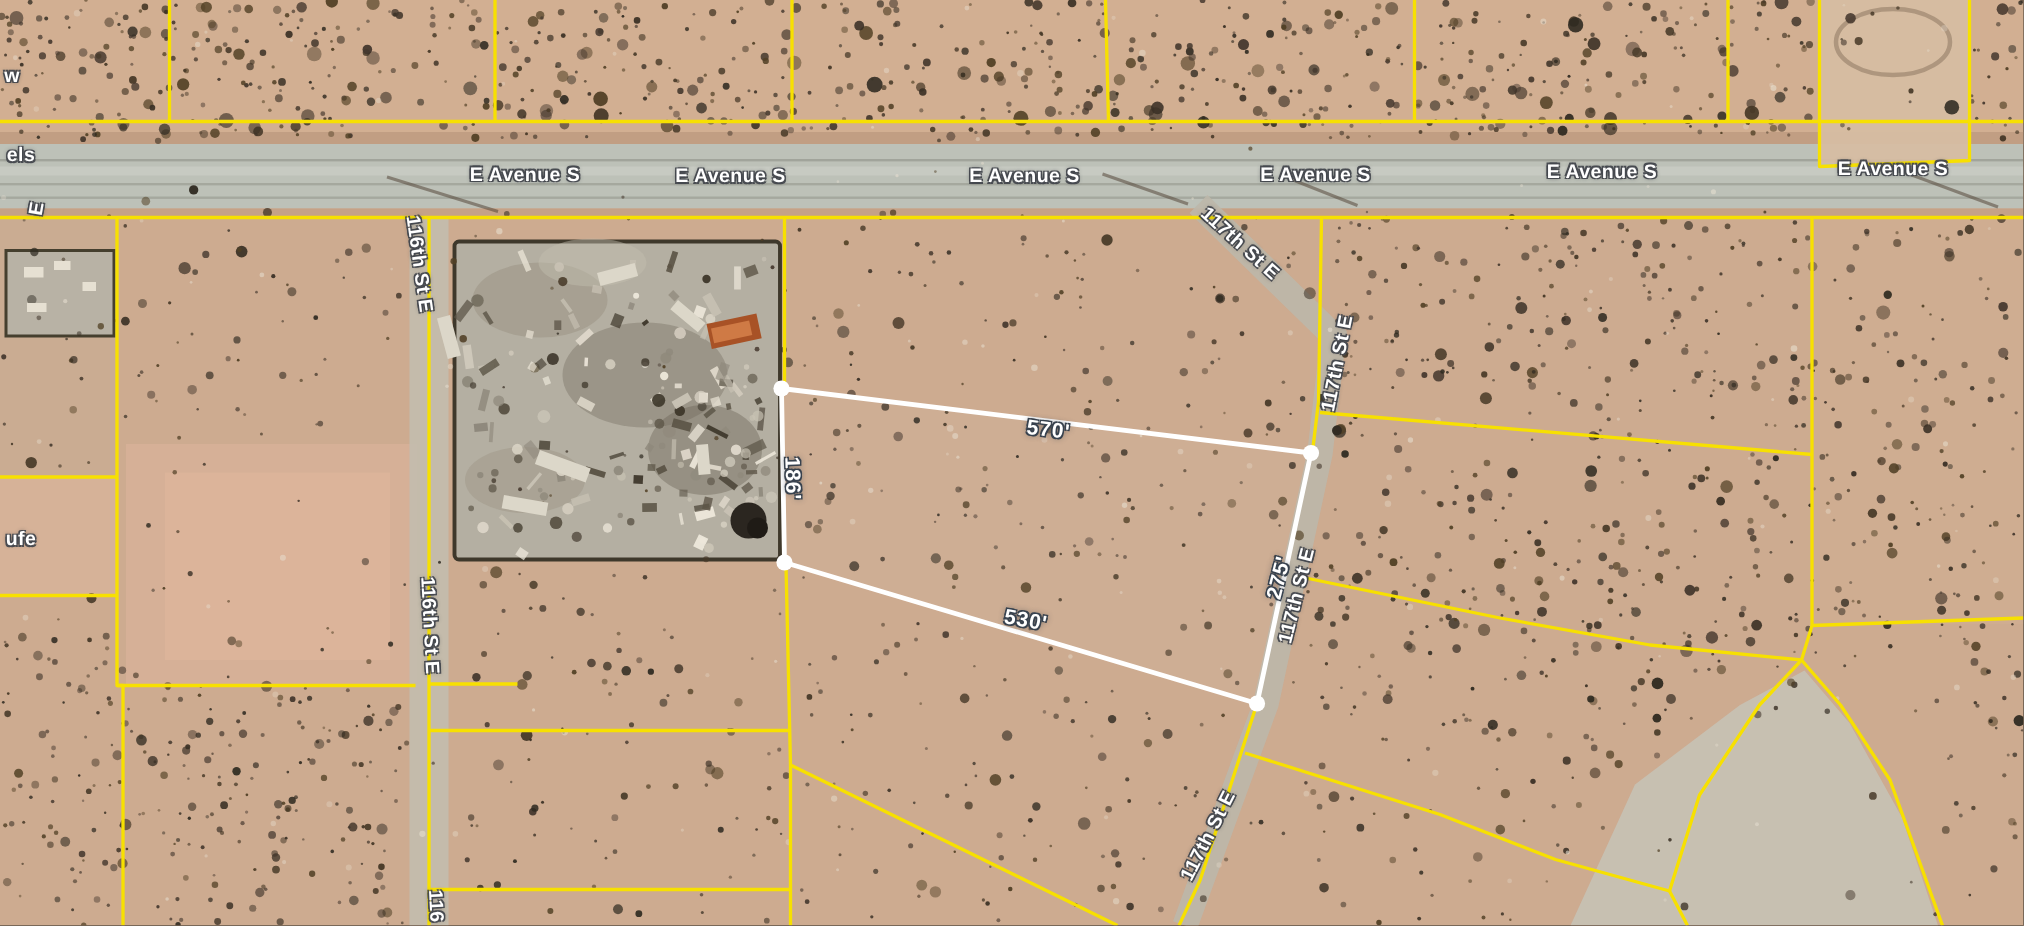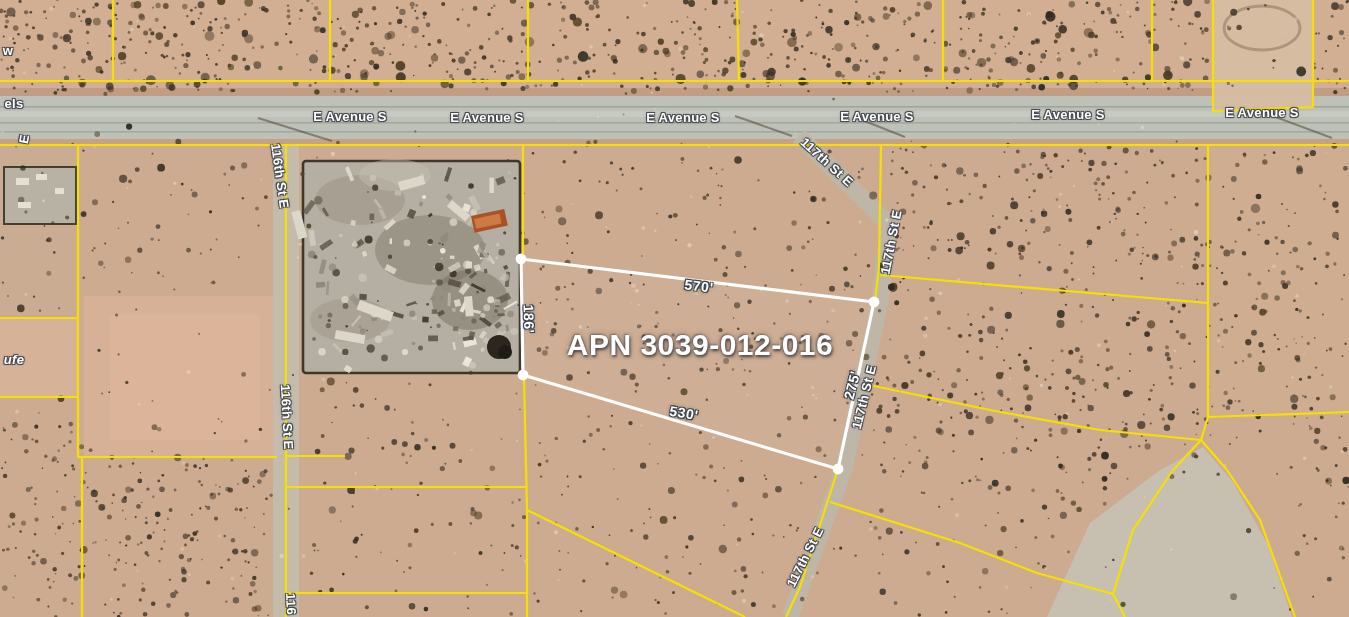--- a/index.html
+++ b/index.html
@@ -2666,36 +2666,35 @@
     <g id="white-parcel">
         <polygon points="521,259 874,302 838,469 523,375" fill="rgba(255,255,255,0.04)" stroke="#ffffff" stroke-width="3.2" stroke-linejoin="round"></polygon>
         <circle cx="521" cy="259" r="5.4" fill="#fff"></circle>
         <circle cx="874" cy="302" r="5.4" fill="#fff"></circle>
         <circle cx="838" cy="469" r="5.4" fill="#fff"></circle>
         <circle cx="523" cy="375" r="5.4" fill="#fff"></circle>
       </g>
   </svg>
 
   <div id="labels">
-    <div class="lbl apn" id="apn-label" style="left: 700px; top: 345px; transform: translate(-50%, -50%) rotate(0deg);">APN 3039-012-016</div>
   <div class="lbl" style="left: 350px; top: 116px; transform: translate(-50%, -50%) rotate(0deg);">E Avenue S</div>
       <div class="lbl" style="left: 487px; top: 117px; transform: translate(-50%, -50%) rotate(0deg);">E Avenue S</div>
       <div class="lbl" style="left: 683px; top: 117px; transform: translate(-50%, -50%) rotate(0deg);">E Avenue S</div>
       <div class="lbl" style="left: 877px; top: 116px; transform: translate(-50%, -50%) rotate(0deg);">E Avenue S</div>
       <div class="lbl" style="left: 1068px; top: 114px; transform: translate(-50%, -50%) rotate(0deg);">E Avenue S</div>
       <div class="lbl" style="left: 1262px; top: 112px; transform: translate(-50%, -50%) rotate(0deg);">E Avenue S</div>
       <div class="lbl" style="left: 280px; top: 176px; transform: translate(-50%, -50%) rotate(82deg);">116th St E</div>
       <div class="lbl" style="left: 287px; top: 417px; transform: translate(-50%, -50%) rotate(87deg);">116th St E</div>
       <div class="lbl" style="left: 291px; top: 604px; transform: translate(-50%, -50%) rotate(87deg);">116</div>
       <div class="lbl" style="left: 827px; top: 162px; transform: translate(-50%, -50%) rotate(42deg);">117th St E</div>
       <div class="lbl" style="left: 891px; top: 242px; transform: translate(-50%, -50%) rotate(-79deg);">117th St E</div>
       <div class="lbl" style="left: 864px; top: 397px; transform: translate(-50%, -50%) rotate(-76deg);">117th St E</div>
       <div class="lbl" style="left: 805px; top: 557px; transform: translate(-50%, -50%) rotate(-63deg);">117th St E</div>
       <div class="lbl" style="left: 24px; top: 139px; transform: translate(-50%, -50%) rotate(-80deg);">E</div>
       <div class="lbl" style="left: 8px; top: 50px; transform: translate(-50%, -50%) rotate(0deg);">w</div>
       <div class="lbl" style="left: 14px; top: 71px; transform: translate(-50%, -50%) rotate(0deg); margin-top: 32px;">els</div>
-      <div class="lbl" style="left: 14px; top: 359px; transform: translate(-50%, -50%) rotate(0deg); font-style: italic;">ufe</div>
+      <div class="lbl" style="left: 14px; top: 359px; transform: translate(-50%, -50%) rotate(0deg);">ufe</div>
       <div class="lbl dim" style="left: 699px; top: 286px; transform: translate(-50%, -50%) rotate(7deg);">570'</div>
       <div class="lbl dim" style="left: 529px; top: 319px; transform: translate(-50%, -50%) rotate(88deg);">186'</div>
       <div class="lbl dim" style="left: 852px; top: 385px; transform: translate(-50%, -50%) rotate(-76deg);">275'</div>
       <div class="lbl dim" style="left: 684px; top: 413px; transform: translate(-50%, -50%) rotate(10deg);">530'</div>
     </div>
 </div>
 
 </body></html>

